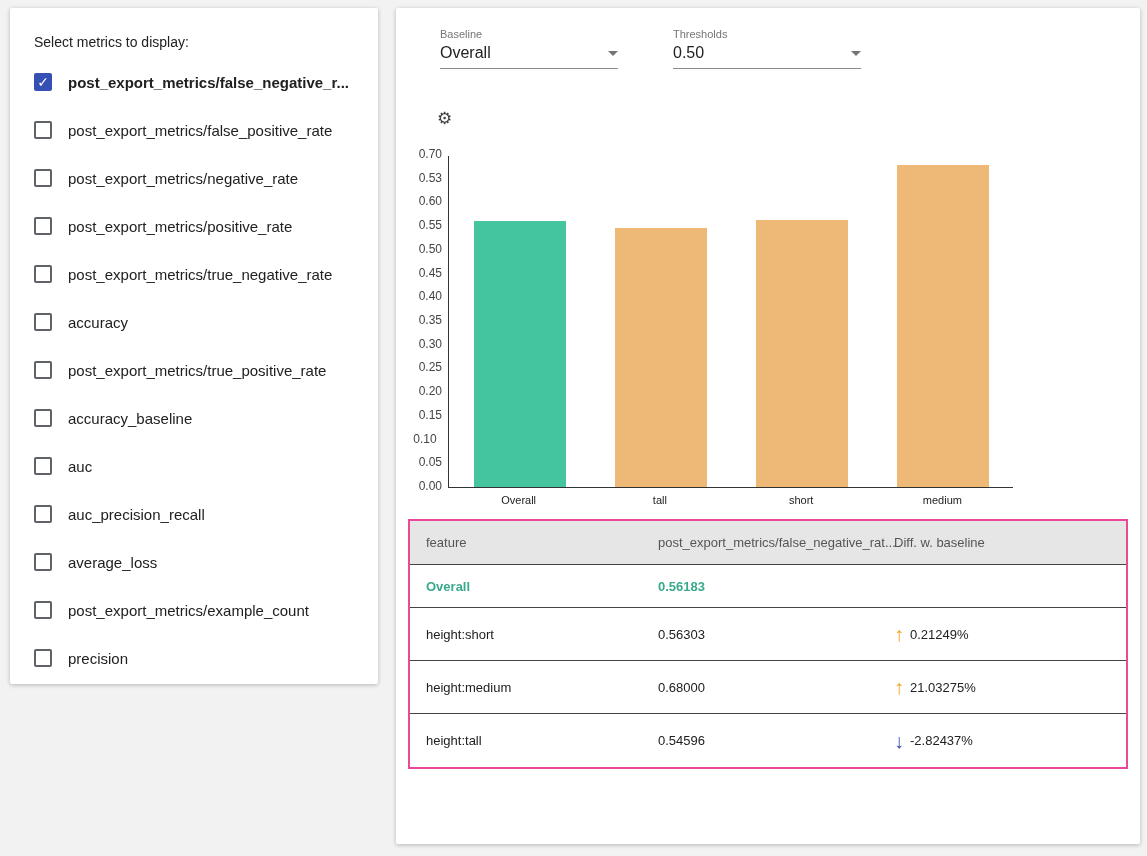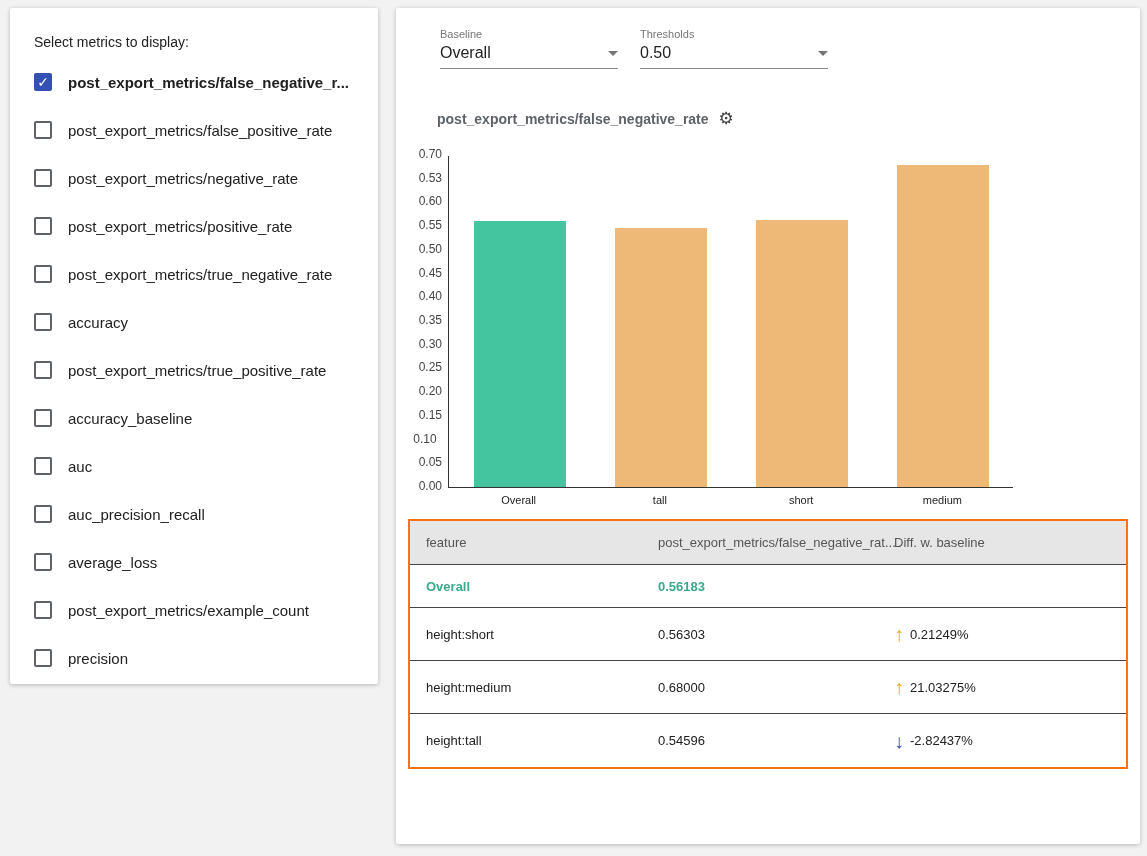--- a/index.html
+++ b/index.html
@@ -24,21 +24,21 @@
     width:18px; height:18px; flex:0 0 18px; margin-right:16px;
     border:2px solid #5f6368; border-radius:2px; background:#fff;
     display:flex; align-items:center; justify-content:center;
     font-size:14px; line-height:1; color:#fff;
   }
   .checkbox.checked { background:#3550b5; border-color:#3550b5; }
   .metric-label { font-size:15px; color:#212121; white-space:nowrap; overflow:hidden; }
   .metric-label.selected { font-weight:bold; }
   
   #right-card { left:396px; width:744px; height:836px; }
-  .controls { position:absolute; left:44px; top:20px; display:flex; gap:22px; }
+  .controls { position:absolute; left:44px; top:20px; display:flex; gap:55px; }
   .select-field { width:178px; }
   .select-label { font-size:11px; color:#757575; margin-bottom:4px; }
   .select-value {
     display:flex; align-items:center; justify-content:space-between;
     font-size:16px; color:#212121; padding-bottom:6px;
     border-bottom:1px solid #8a8a8a; cursor:pointer;
   }
   .dd-arrow {
     width:0; height:0; border-left:5px solid transparent;
     border-right:5px solid transparent; border-top:5px solid #757575;
@@ -53,21 +53,21 @@
   #plot-area {
     position:absolute; left:38px; top:8px; width:565px; height:332px;
     border-left:1px solid #333; border-bottom:1px solid #333;
   }
   .bar { position:absolute; bottom:0; width:92px; }
   .xlabels { position:absolute; left:38px; top:346px; width:565px; height:16px; }
   .xlabel { position:absolute; font-size:11px; color:#222; text-align:center; width:120px; }
   
   #table {
     position:absolute; left:12px; top:511px; width:720px;
-    border:2px solid #f97316; background:#fff;
+    border:2px solid #ec4899; background:#fff;
   }
   .trow { display:grid; grid-template-columns:232px 236px 1fr; align-items:center; padding-left:16px; }
   .trow.header { height:44px; background:#e6e6e6; border-bottom:1px solid #444; }
   .trow.header .tcell { font-size:13px; color:#555; }
   .trow.body { height:53px; border-bottom:1px solid #444; font-size:13px; }
   .trow.body:last-child { border-bottom:none; }
   .trow.baseline-row { height:43px; }
   .trow.baseline-row .tcell { color:#3aa98c; font-weight:bold; }
   .diff-cell { display:flex; align-items:center; gap:6px; }
   .arrow-up { color:#f5a623; font-size:20px; line-height:1; }
@@ -154,21 +154,20 @@
     <div class="select-field" style="width:188px;">
       <div class="select-label">Thresholds</div>
       <div class="select-value">
         <span>0.50</span>
         <span class="dd-arrow"></span>
       </div>
     </div>
   </div>
 
   <div class="chart-title-row">
-    <span class="chart-title">post_export_metrics/false_negative_rate</span>
     <span class="gear">⚙</span>
   </div>
 
   <div id="chart">
     <div id="y-axis">
         <div class="ytick" style="bottom: -5px;">0.00</div>
         <div class="ytick" style="bottom: 18.7143px; text-align: right;">0.05</div>
         <div class="ytick" style="bottom: 42.4286px; text-align: center;">0.10</div>
         <div class="ytick" style="bottom: 66.1429px;">0.15</div>
         <div class="ytick" style="bottom: 89.8571px;">0.20</div>

